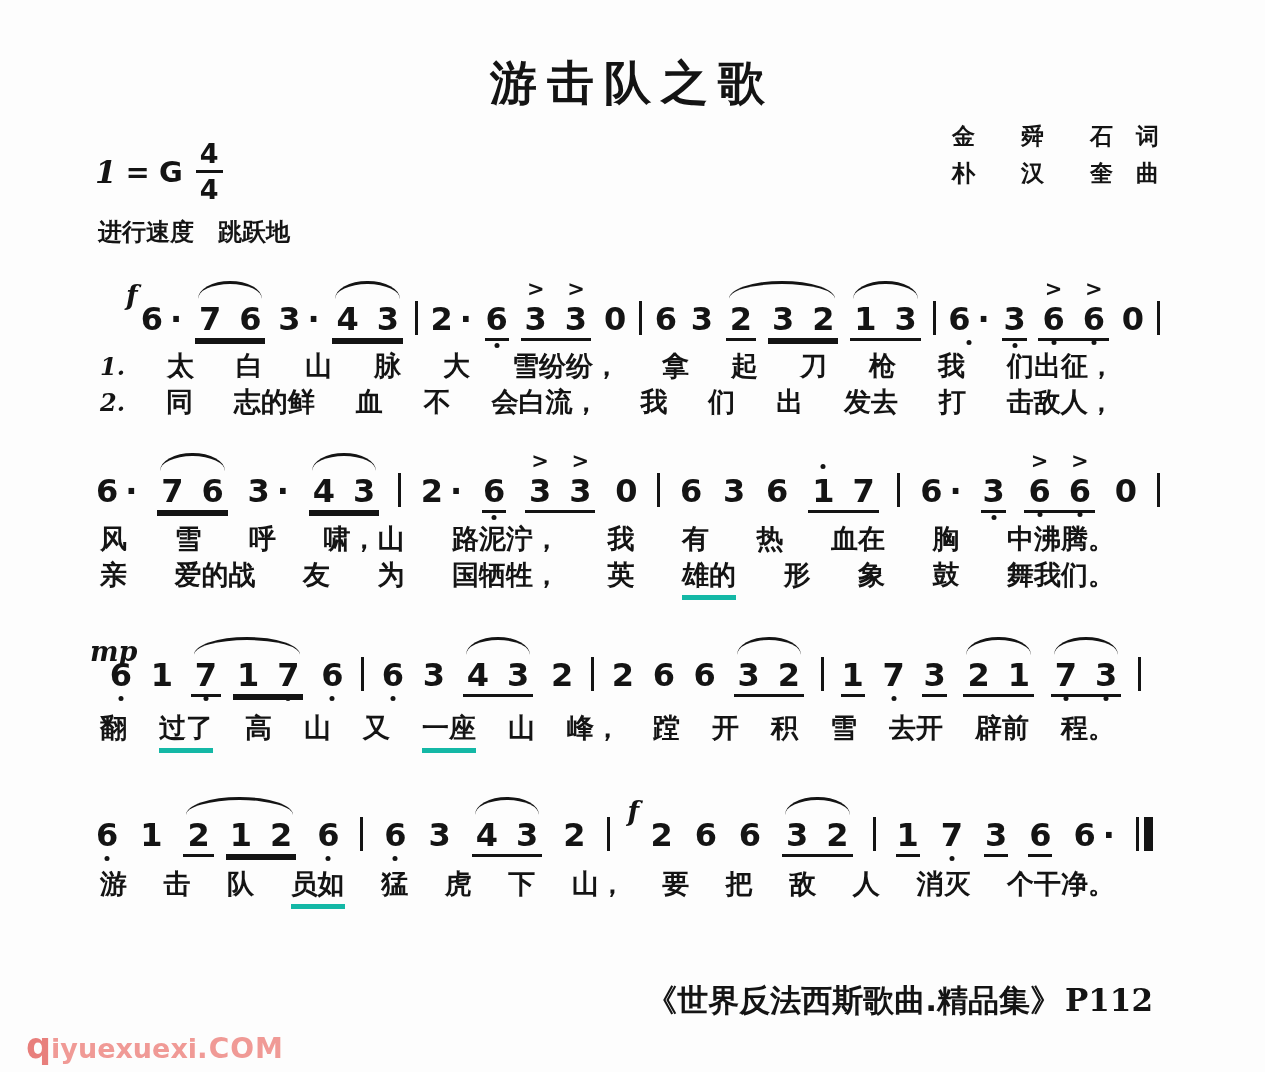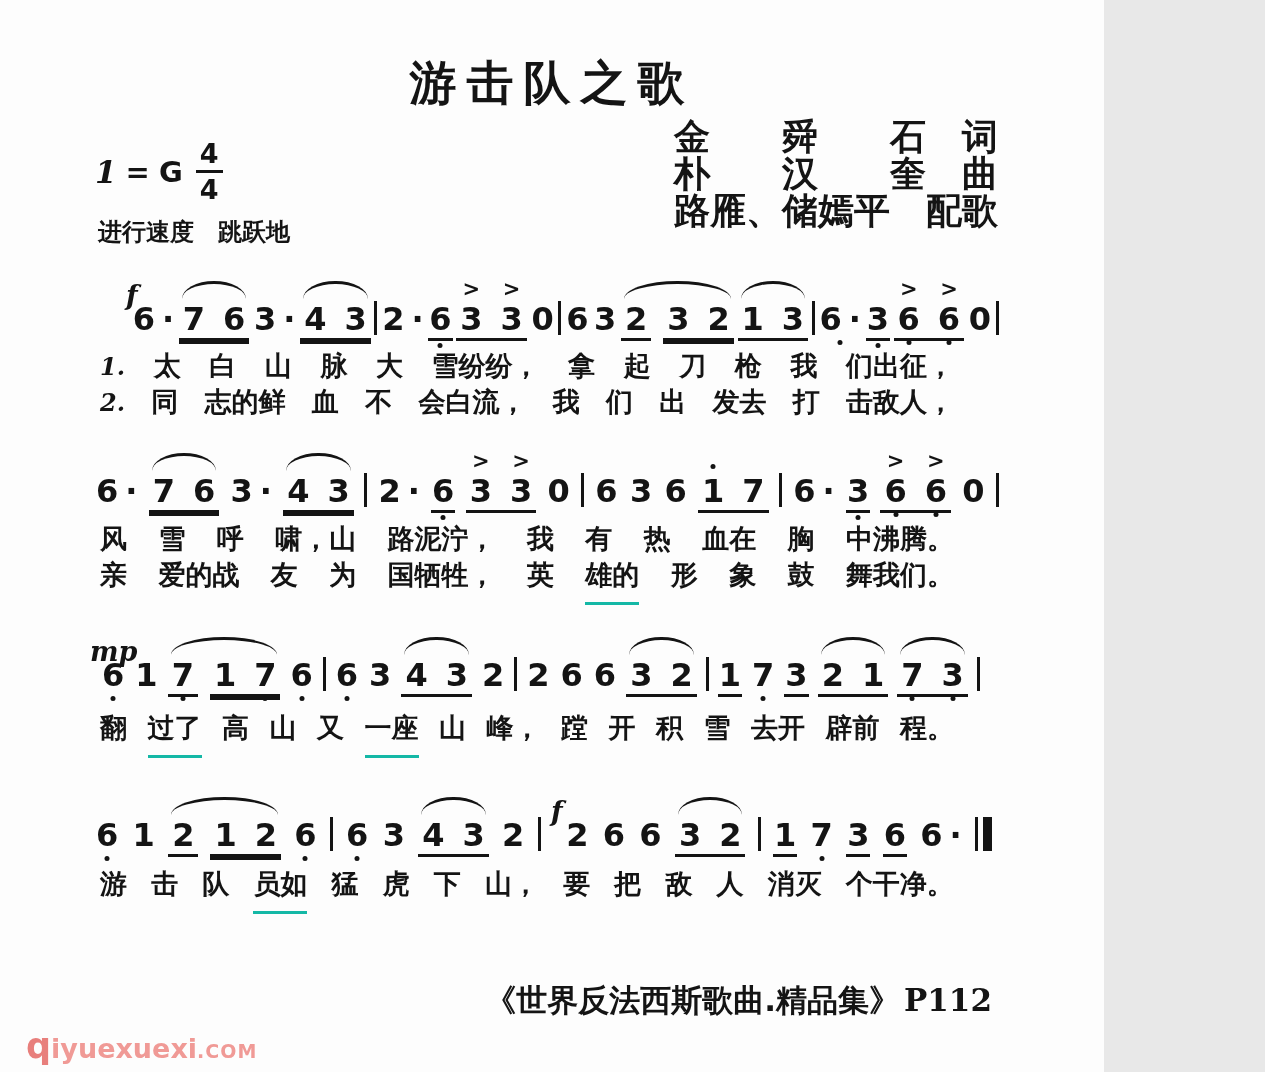--- a/index.html
+++ b/index.html
@@ -1,21 +1,21 @@
 <!DOCTYPE html>
 <html><head>
 <meta charset="utf-8">
 <style>
   html,body{margin:0;padding:0;background:#e8e8e8;}
-  .page{position:relative;width:1104px;height:1072px;background:#fdfdfd;overflow:hidden;
+  .page{position:relative;width:1265px;height:1072px;background:#fdfdfd;overflow:hidden;
         font-family:"DejaVu Sans",sans-serif;color:#141414;}
   .title{position:absolute;top:52px;left:0;right:0;text-align:center;
          font-size:47px;font-weight:900;letter-spacing:10px;}
   .credits{position:absolute;top:118px;right:106px;text-align:right;
-           font-size:36px;line-height:37px;font-weight:600;}
+           font-size:23px;line-height:37px;font-weight:600;}
   .keyline{position:absolute;left:95px;top:140px;font-size:29px;font-weight:bold;
            display:flex;align-items:center;gap:9px;}
   .keyline .tonic{font-family:"DejaVu Serif",serif;font-style:italic;font-size:31px;}
   .frac{display:inline-block;text-align:center;line-height:1;font-size:27px;margin-left:4px;}
   .frac .ft{display:block;border-bottom:3px solid #141414;padding:0 4px 3px;}
   .frac .fb{display:block;padding-top:3px;}
   .tempo{position:absolute;left:98px;top:216px;font-size:24px;font-weight:700;}
 
   .music-line{position:absolute;display:flex;justify-content:space-between;
               align-items:baseline;font-weight:bold;font-size:32px;line-height:1;}
@@ -48,39 +48,38 @@
          font-style:italic;font-weight:bold;font-size:27px;white-space:nowrap;}
 
   .lyrics-row{position:absolute;left:100px;right:150px;display:flex;
               justify-content:space-between;align-items:baseline;
               font-size:27px;font-weight:700;}
   .lr00{top:348px;} .lr01{top:384px;}
   .lr10{top:521px;} .lr11{top:557px;}
   .lr20{top:710px;}
   .lr30{top:866px;}
   .lseg{white-space:nowrap;}
-  .lseg.u{border-bottom:3px solid #14b8a6;padding-bottom:9px;}
+  .lseg.u{border-bottom:5px solid #14b8a6;padding-bottom:2px;}
   .lseg.num{font-family:"DejaVu Serif",serif;font-style:italic;font-weight:bold;font-size:24px;}
 
   .footer{position:absolute;top:980px;right:112px;font-size:31px;font-weight:800;}
   .footer .pg{font-family:"DejaVu Serif",serif;font-weight:600;margin-left:4px;}
   .wm{position:absolute;left:26px;top:1026px;color:#f09a96;font-size:27px;font-weight:600;}
   .wm .q{font-weight:900;font-size:35px;color:#e87f7c;}
-  .wm .tld{font-size:19px;letter-spacing:1px;}
+  .wm .tld{font-size:28px;letter-spacing:1px;}
 </style>
 </head>
 <body>
 
 <div class="page">
   <div class="title">游击队之歌</div>
 
   <div class="credits">
     <div>金　　舜　　石　词</div>
     <div>朴　　汉　　奎　曲</div>
-    <div>路雁、储嫣平　配歌</div>
   </div>
 
   <div class="keyline">
     <span class="tonic">1</span>
     <span>=</span>
     <span>G</span>
     <span class="frac">
       <span class="ft">4</span>
       <span class="fb">4</span>
     </span>

